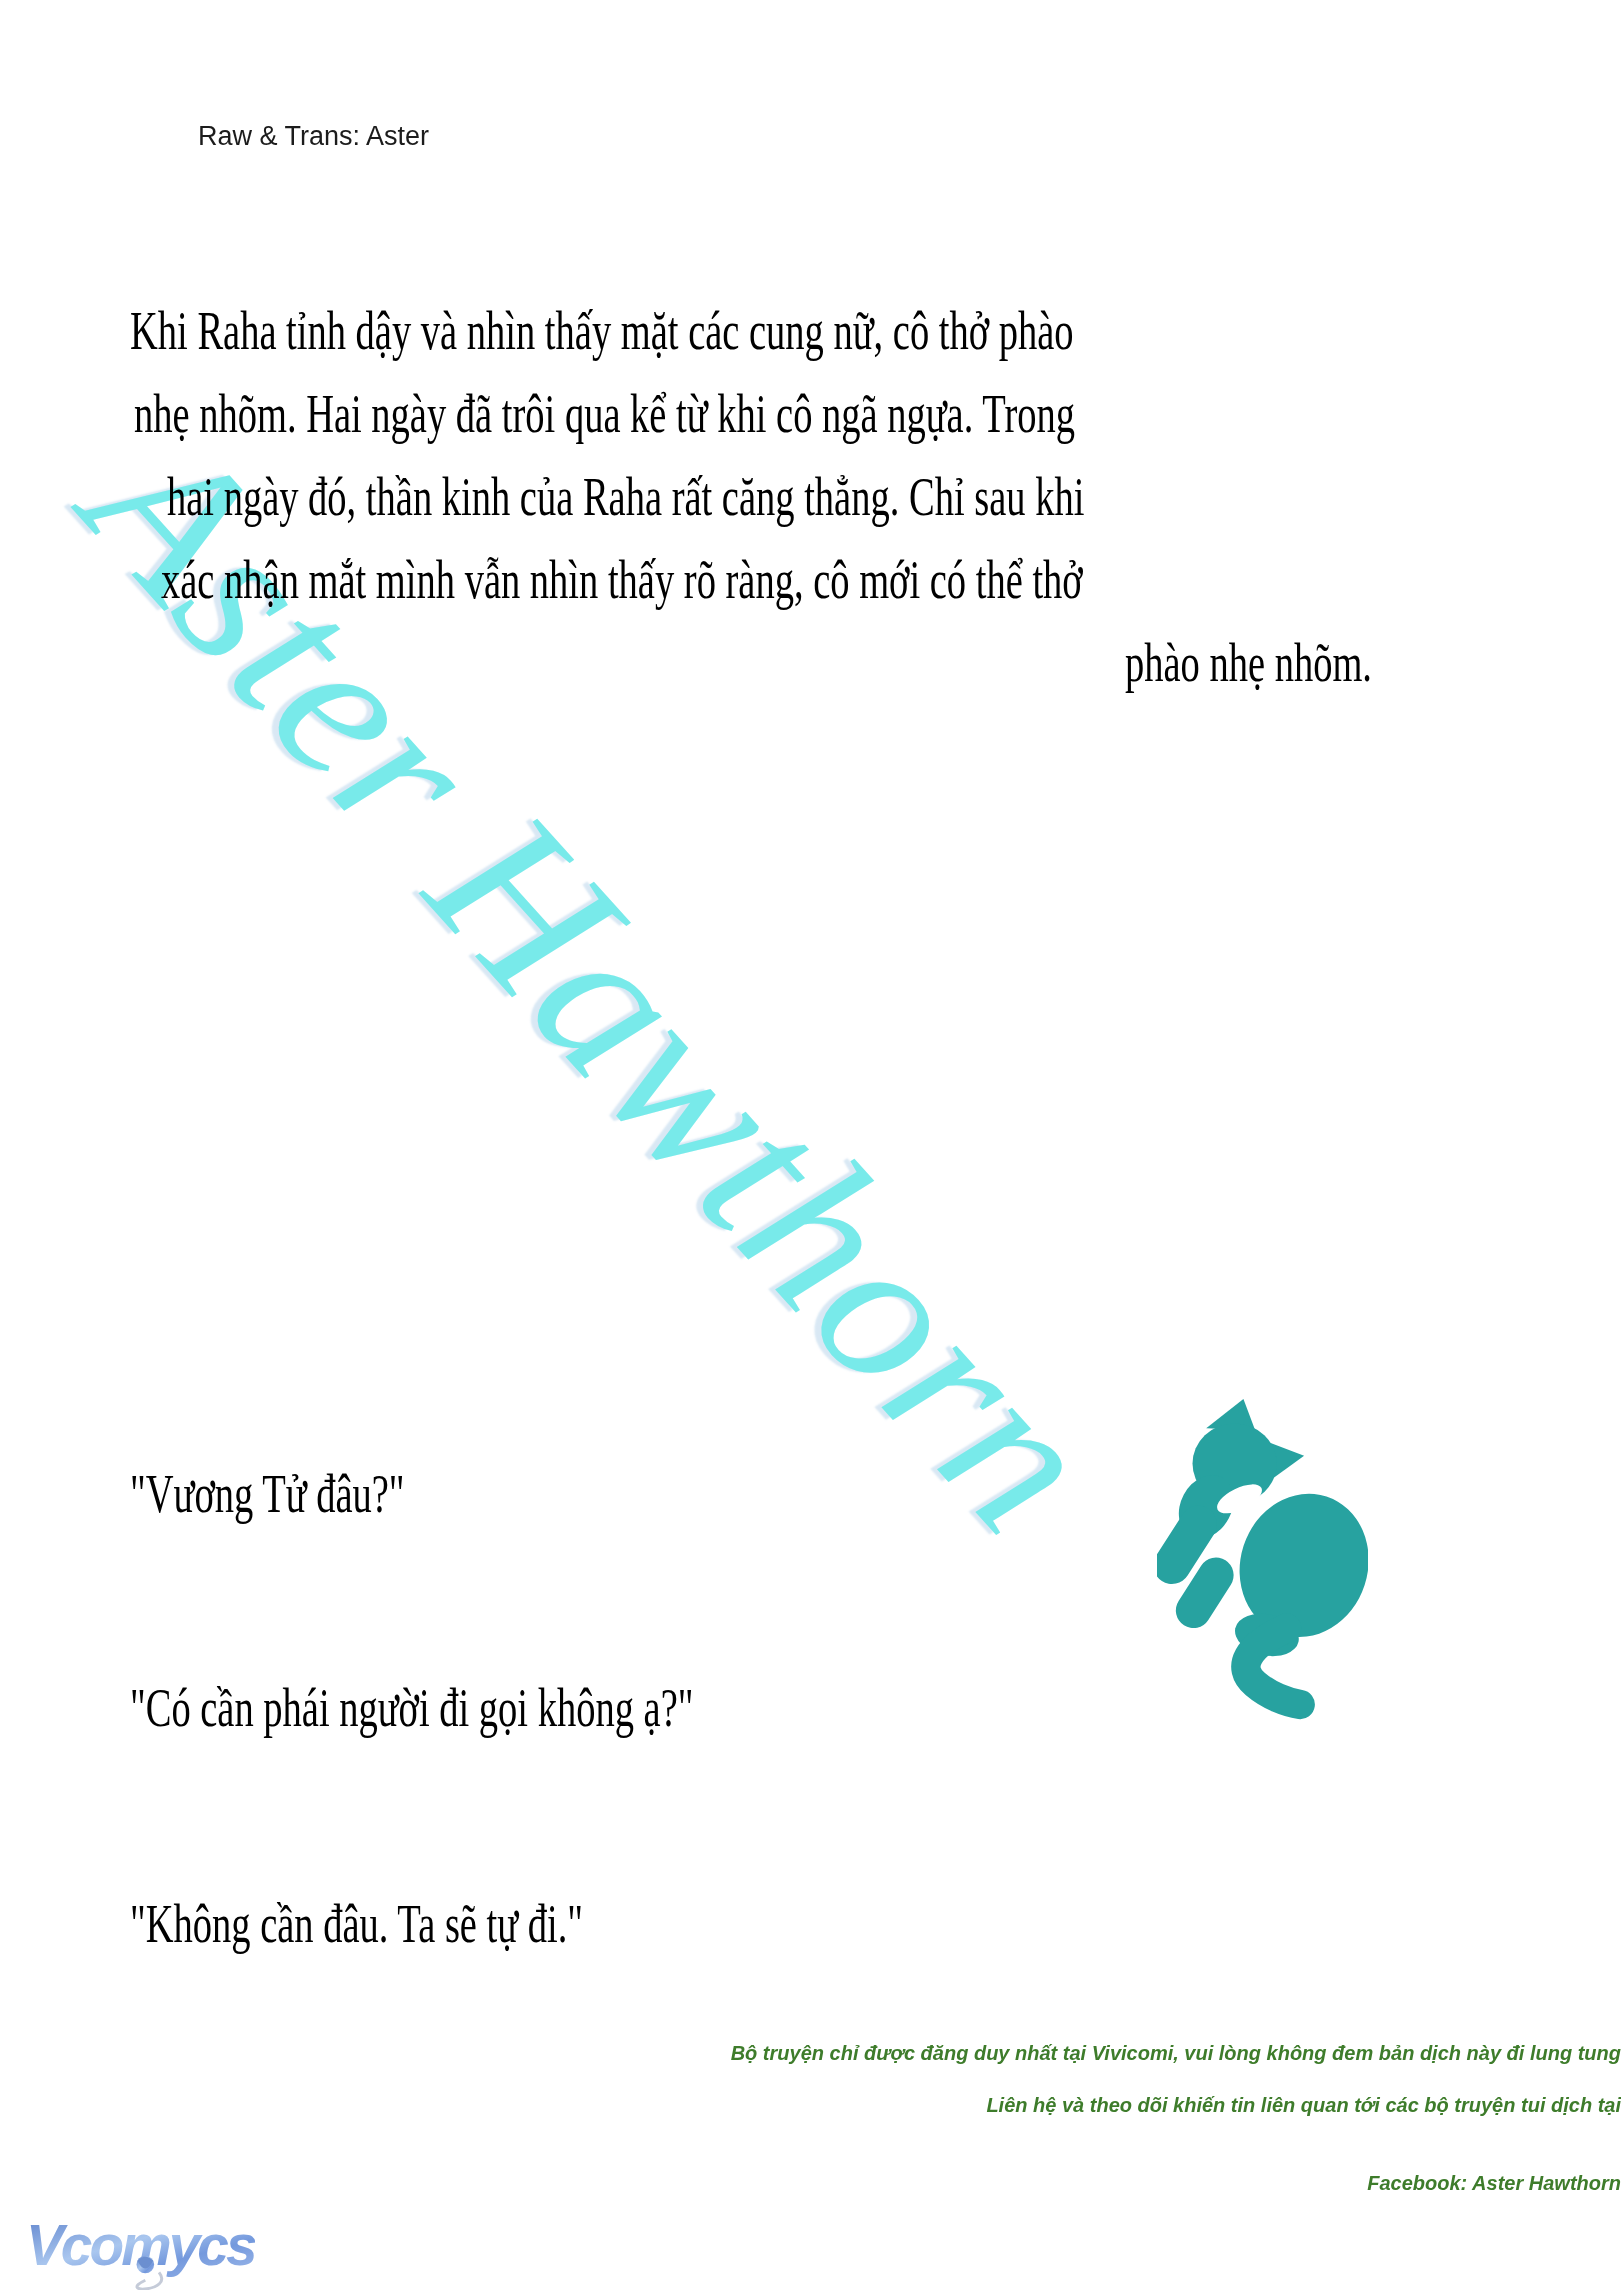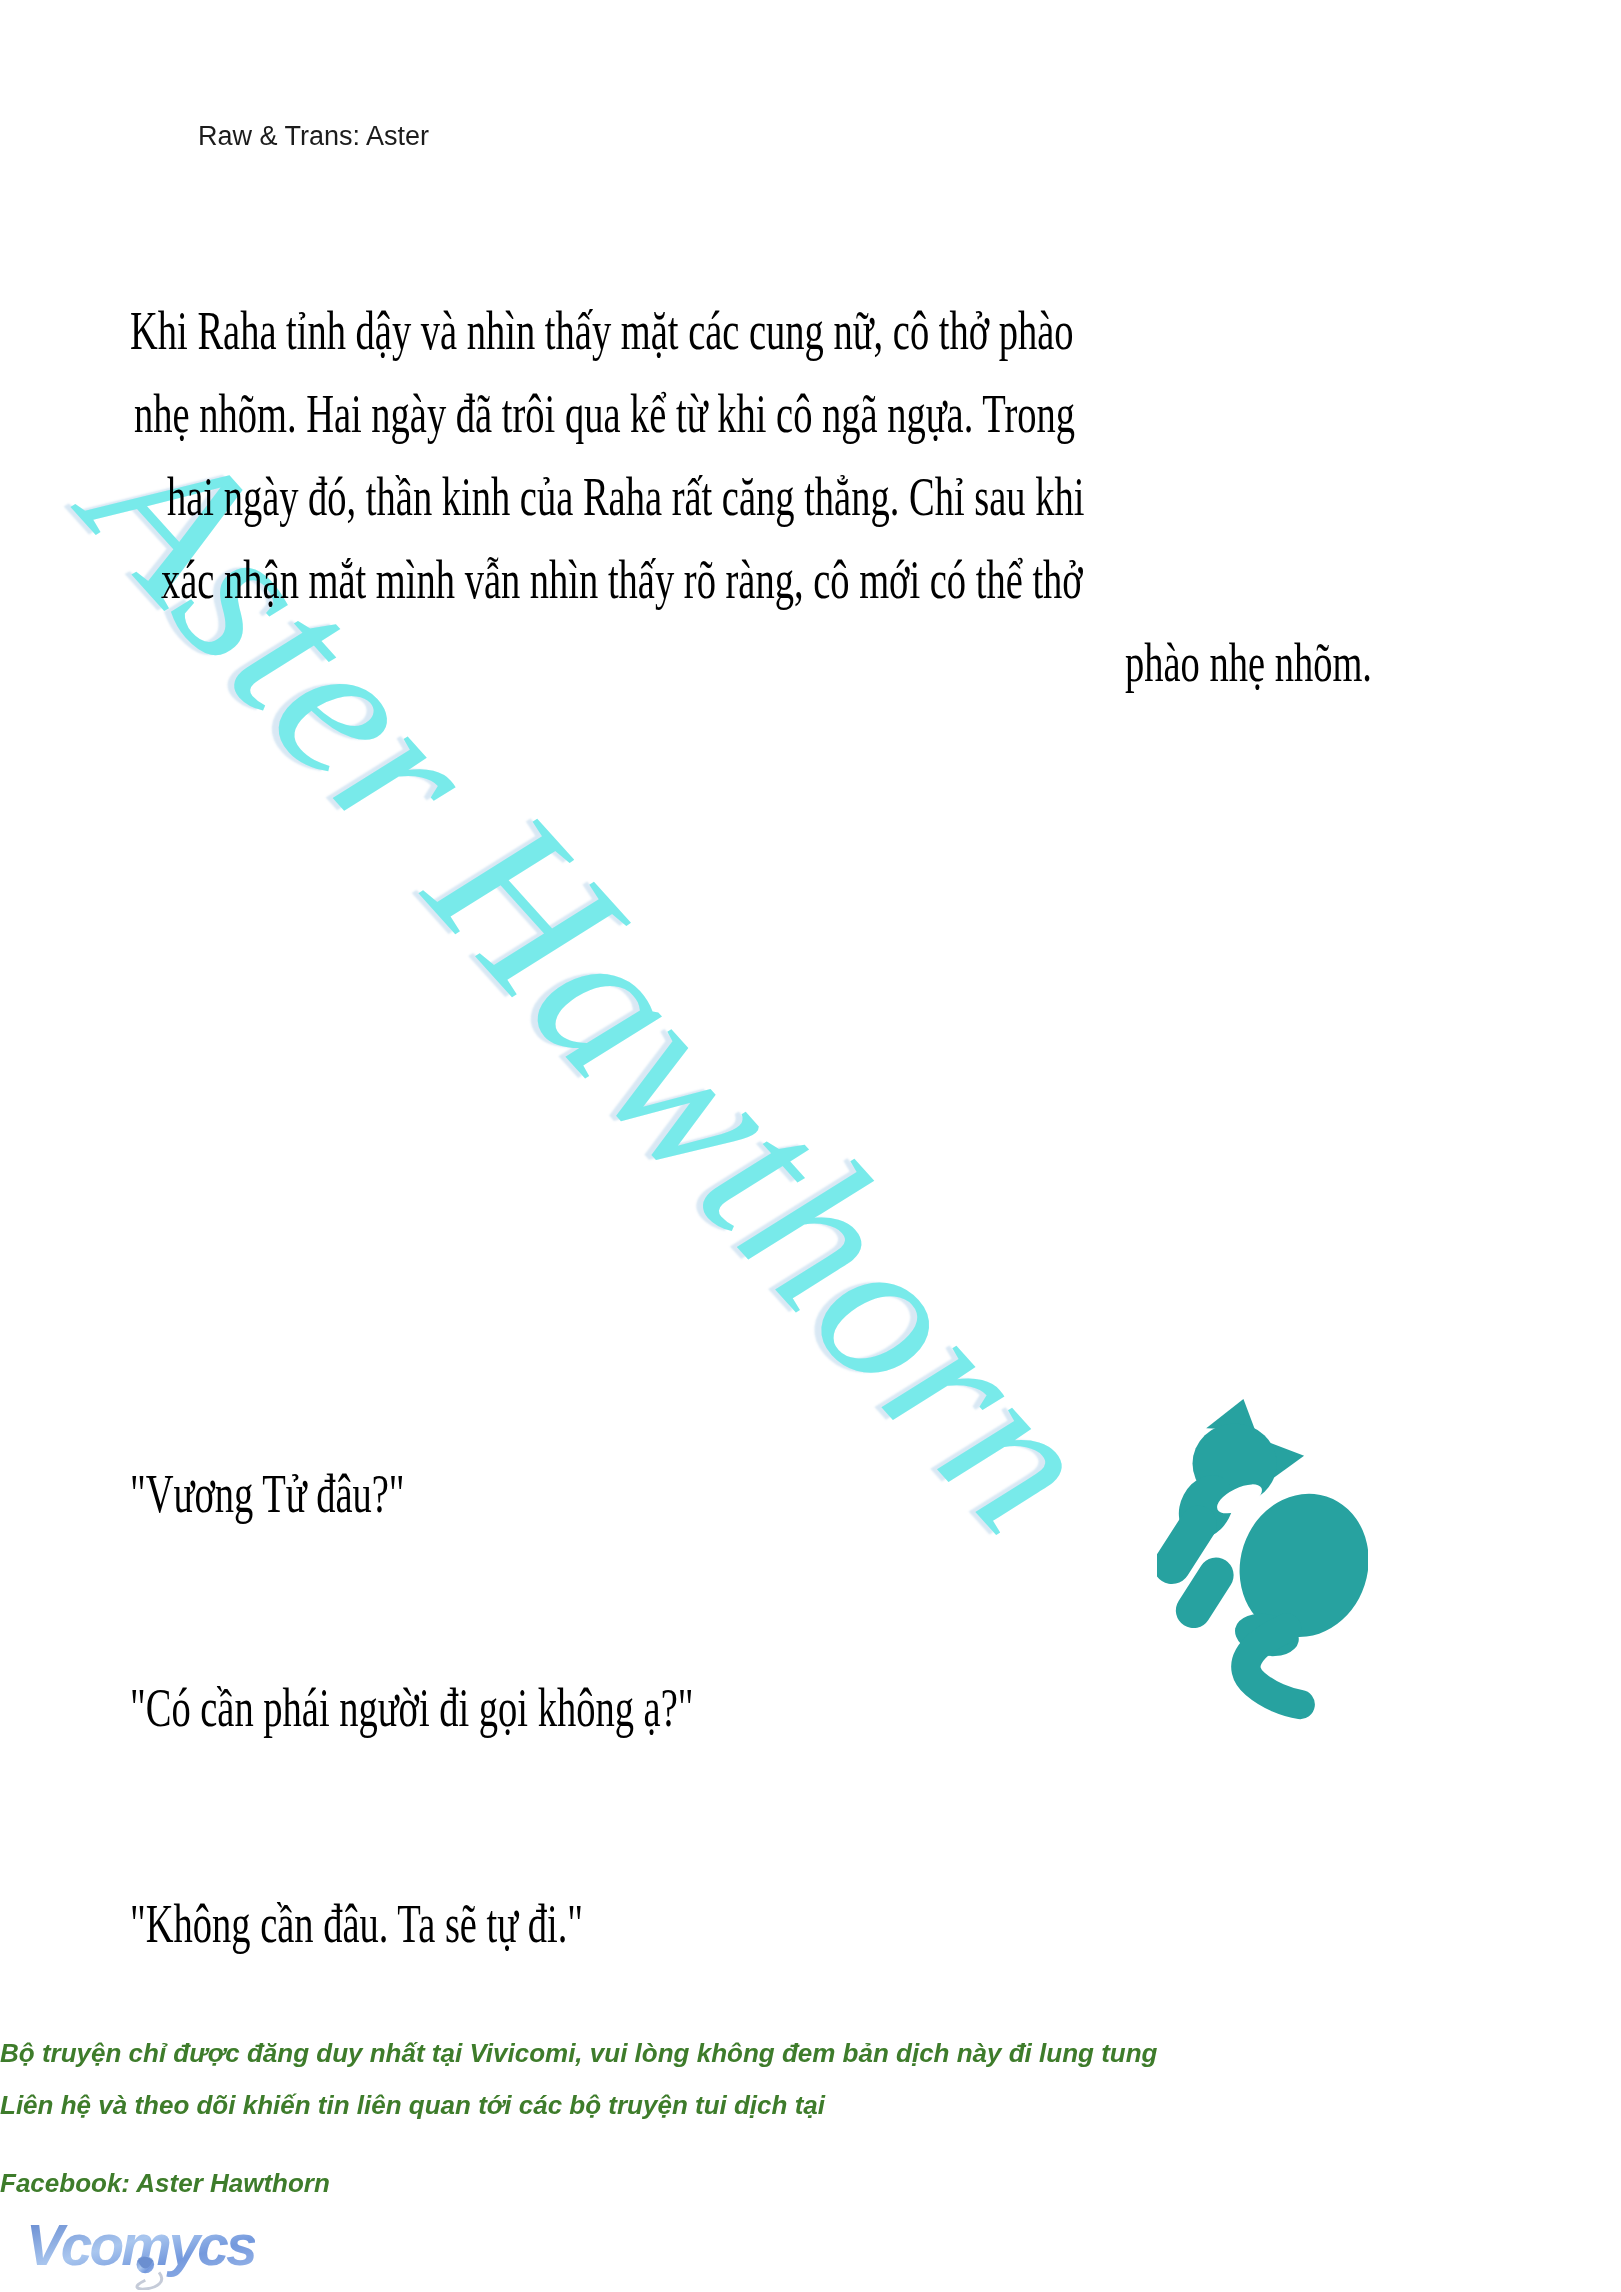--- a/index.html
+++ b/index.html
@@ -57,25 +57,25 @@
   .p0{top:289px;text-align:right;}
   .p1{top:850px;}
   .p2{top:1235px;}
   .p3{top:1452px;}
   .p4{top:1666px;}
   .p5{top:1882px;}
   
   .footer-line{
     position:absolute;
     left:0; width:1621px;
-    text-align:left;
+    text-align:right;
     font-family:"Liberation Sans", sans-serif;
     font-weight:bold;
     font-style:italic;
-    font-size:26px;
+    font-size:20px;
     line-height:39px;
     color:#3E7C2B;
     z-index:2;
   }
   .f0{top:2034px;}
   .f1{top:2086px;}
   .f2{top:2138px;margin-top:26px;}
   
   .cat{
     position:absolute;

